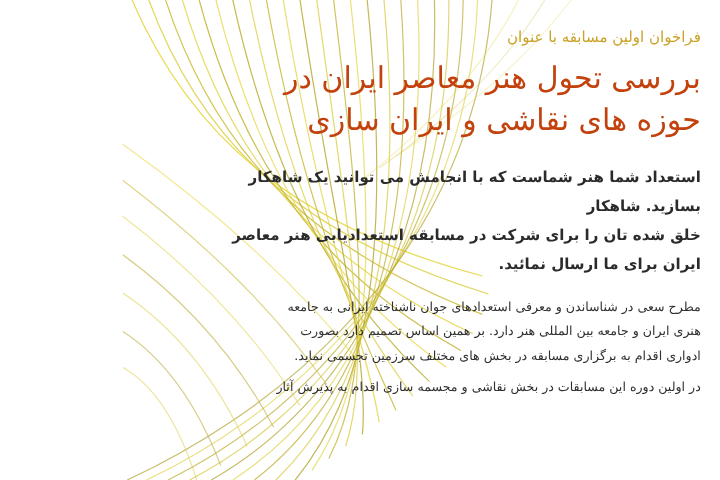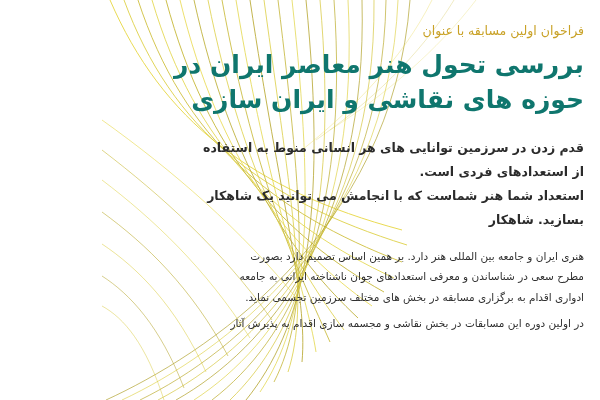--- a/index.html
+++ b/index.html
@@ -35,22 +35,22 @@
     font-size:12.5px;
     color:#c9a227;
     letter-spacing:0.2px;
     line-height:1.5;
     margin-bottom:6px;
     font-family:"DejaVu Sans", sans-serif;
   }
   .title {
     font-size:25px;
     line-height:1.42;
-    font-weight:bold;
-    color:#0f766e;
+    font-weight:normal;
+    color:#c2410c;
     letter-spacing:0px;
   }
   .title .ln { display:block; white-space:nowrap; }
   .lede {
     margin-top:18px;
     font-size:12.5px;
     line-height:1.92;
     color:#2b2b2b;
     font-weight:bold;
   }
@@ -114,29 +114,29 @@
   <div class="content">
 
     <div class="kicker">فراخوان اولین مسابقه با عنوان</div>
 
     <div class="title">
       <span class="ln">بررسی تحول هنر معاصر ایران در</span>
       <span class="ln">حوزه های نقاشی و ایران سازی</span>
     </div>
 
     <div class="lede">
-      <span class="ln">قدم زدن در سرزمین توانایی های هر انسانی منوط به استفاده از استعدادهای فردی است.</span>
       <span class="ln">استعداد شما هنر شماست که با انجامش می توانید یک شاهکار بسازید. شاهکار</span>
+      <span class="ln">خلق شده تان را برای شرکت در مسابقه استعدادیابی هنر معاصر ایران برای ما ارسال نمائید.</span>
     </div>
 
     <div class="body">
 
       <p>
+        <span class="ln">مطرح سعی در شناساندن و معرفی استعدادهای جوان ناشناخته ایرانی به جامعه</span>
         <span class="ln">هنری ایران و جامعه بین المللی هنر دارد. بر همین اساس تصمیم دارد بصورت</span>
-        <span class="ln">مطرح سعی در شناساندن و معرفی استعدادهای جوان ناشناخته ایرانی به جامعه</span>
         <span class="ln">ادواری اقدام به برگزاری مسابقه در بخش های مختلف سرزمین تجسمی نماید.</span>
       </p>
 
       <p>
         <span class="ln">در اولین دوره این مسابقات در بخش نقاشی و مجسمه سازی اقدام به پذیرش آثار</span>
 
       </p>
 
     </div>
   </div>

